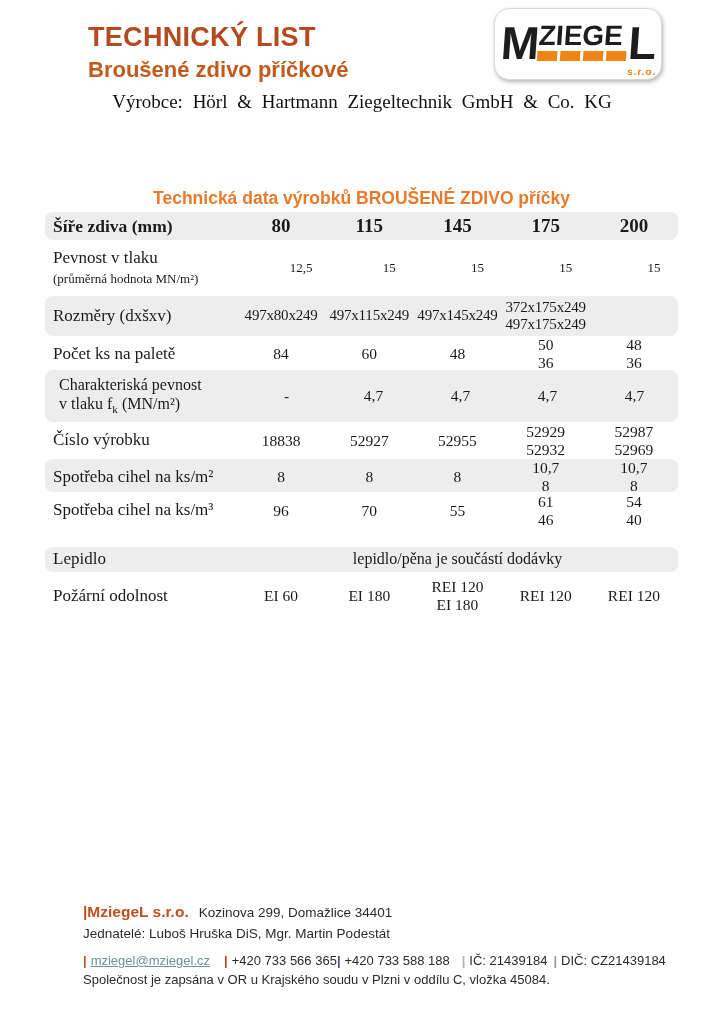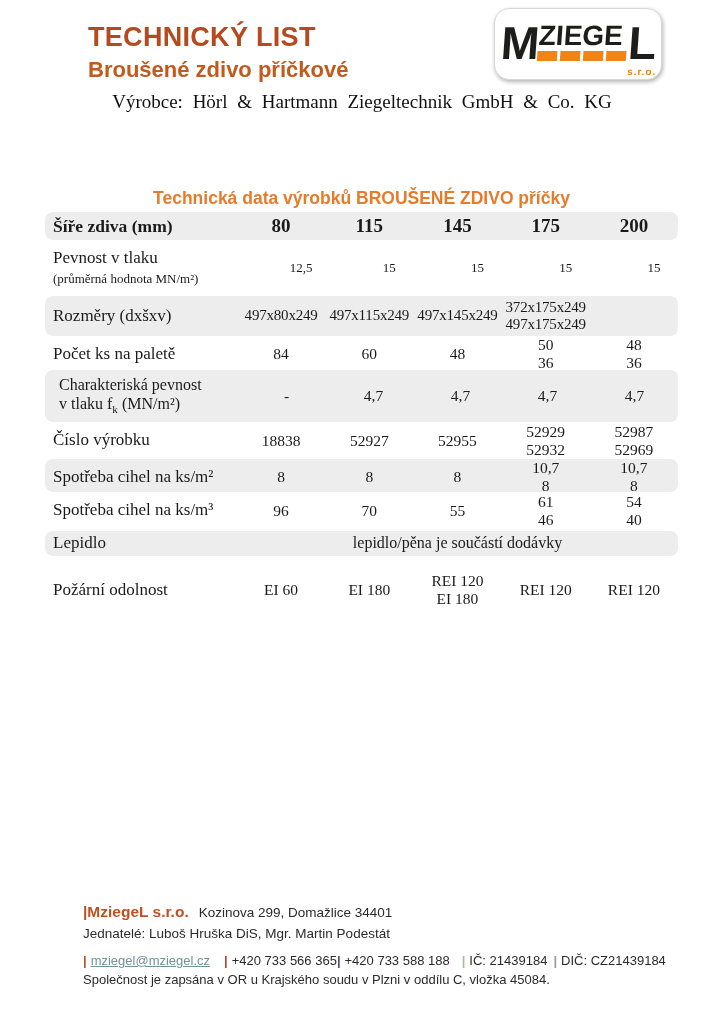--- a/index.html
+++ b/index.html
@@ -65,23 +65,23 @@
   .r-pevnost { height:56px;gap:40px; }
   .r-pevnost .tval { font-size:13px; }
   .r-rozmery { height:40px; }
   .r-rozmery .tval { font-size:15px; letter-spacing:-.2px; }
   .r-pocet   { height:34px; }
   .r-charakt { height:52px;padding-left:6px; }
   .r-charakt .tlabel { font-size:16px; }
   .r-cislo   { height:37px; }
   .r-spot2   { height:33px; }
   .r-spot3   { height:37px; }
-  .r-lepidlo { height:25px; margin-top:2px; }
+  .r-lepidlo { height:25px; margin-top:18px; }
   .r-lepidlo .tval { font-size:16px; }
-  .r-pozarni { height:48px; margin-top:10px; }
+  .r-pozarni { height:48px; margin-top:0; }
   sub { font-size:70%; }
   
   .footer {
     position:absolute; left:83px; top:903px; width:600px;
     font-family:"Liberation Sans", sans-serif; color:#2b2b2b;
   }
   .f-line1 { font-size:13.5px; }
   .f-company { font-weight:bold; font-size:15.5px; color:#c05020; }
   .f-address { margin-left:10px; color:#2b2b2b; }
   .f-line2 { font-size:13.5px; margin-top:5px; }

